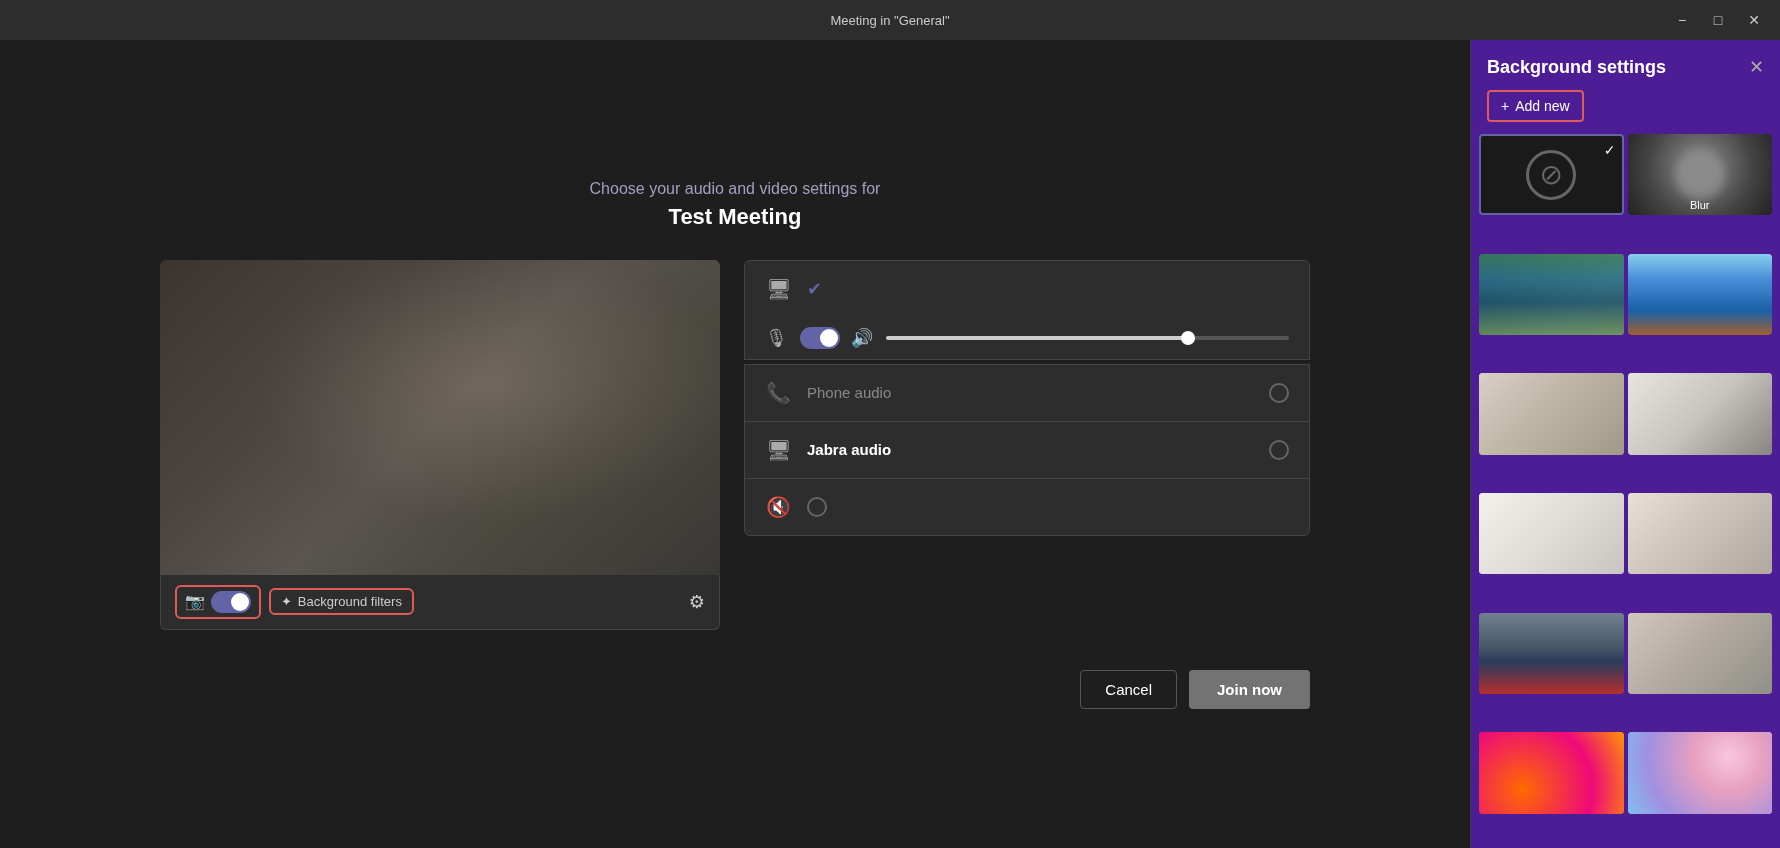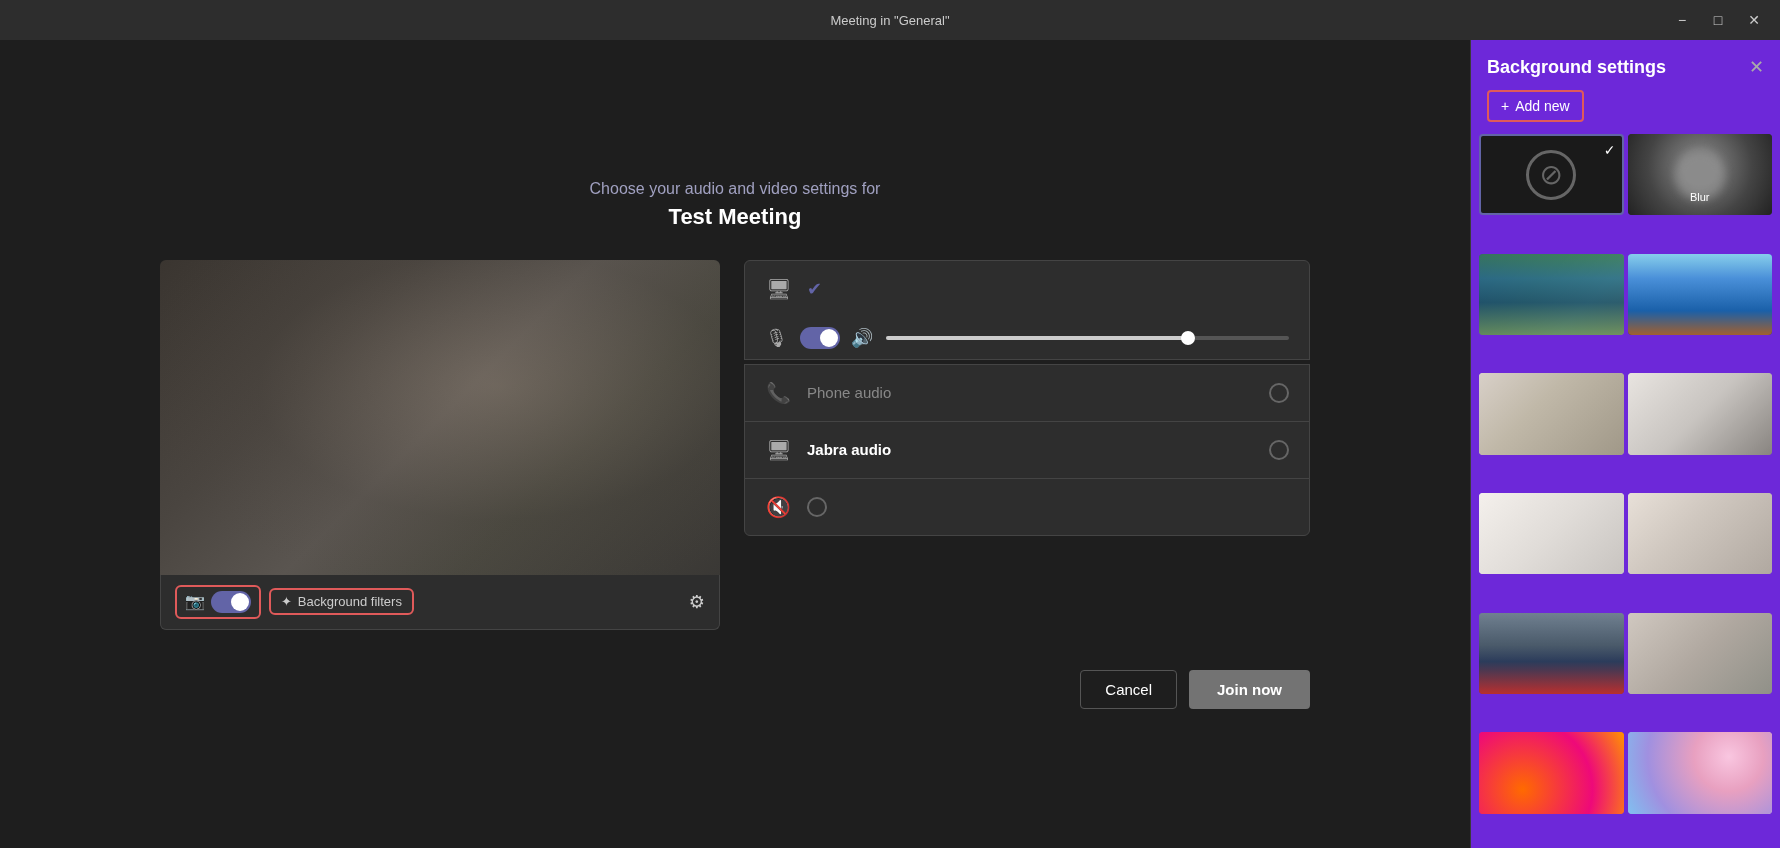--- a/index.html
+++ b/index.html
@@ -287,21 +287,21 @@
       color: #fff;
       border-radius: 4px;
       font-size: 15px;
       font-weight: 600;
       cursor: pointer;
     }
 
     
     .right-panel {
       width: 310px;
-      background: #6d28d9;
+      background: #4c1d95;
       border-left: 1px solid #3a3a3a;
       display: flex;
       flex-direction: column;
       padding: 0;
     }
     .bg-panel-header {
       display: flex;
       align-items: center;
       justify-content: space-between;
       padding: 16px 16px 8px 16px;
@@ -499,21 +499,21 @@
 
       <div class="bg-item selected bg-none">
         <div class="bg-none-icon">⊘</div>
         <span class="check-mark">✓</span>
       </div>
 
       <div class="bg-item bg-blur">
         <div style="position:absolute;inset:0;background:radial-gradient(circle at 50% 40%, #777 20%, #444 60%, #222 100%);display:flex;align-items:center;justify-content:center;">
           <div style="width:50px;height:50px;background:#999;border-radius:50%;opacity:0.6;filter:blur(4px);"></div>
         </div>
-        <div class="bg-label" style="position:absolute;bottom:12px;width:100%;">Blur</div>
+        <div class="bg-label" style="position:absolute;bottom:4px;width:100%;">Blur</div>
       </div>
 
       <div class="bg-item bg-office1">
         <div style="position:absolute;inset:0;background:linear-gradient(180deg,#3a7a5a 0%,#2a6a8a 30%,#1a4a6a 60%,#6a8a5a 100%);opacity:0.8;"></div>
       </div>
 
       <div class="bg-item bg-city1">
         <div style="position:absolute;inset:0;background:linear-gradient(180deg,#87ceeb 0%,#4a90d9 30%,#1a60a9 70%,#a06030 100%);"></div>
       </div>
 

